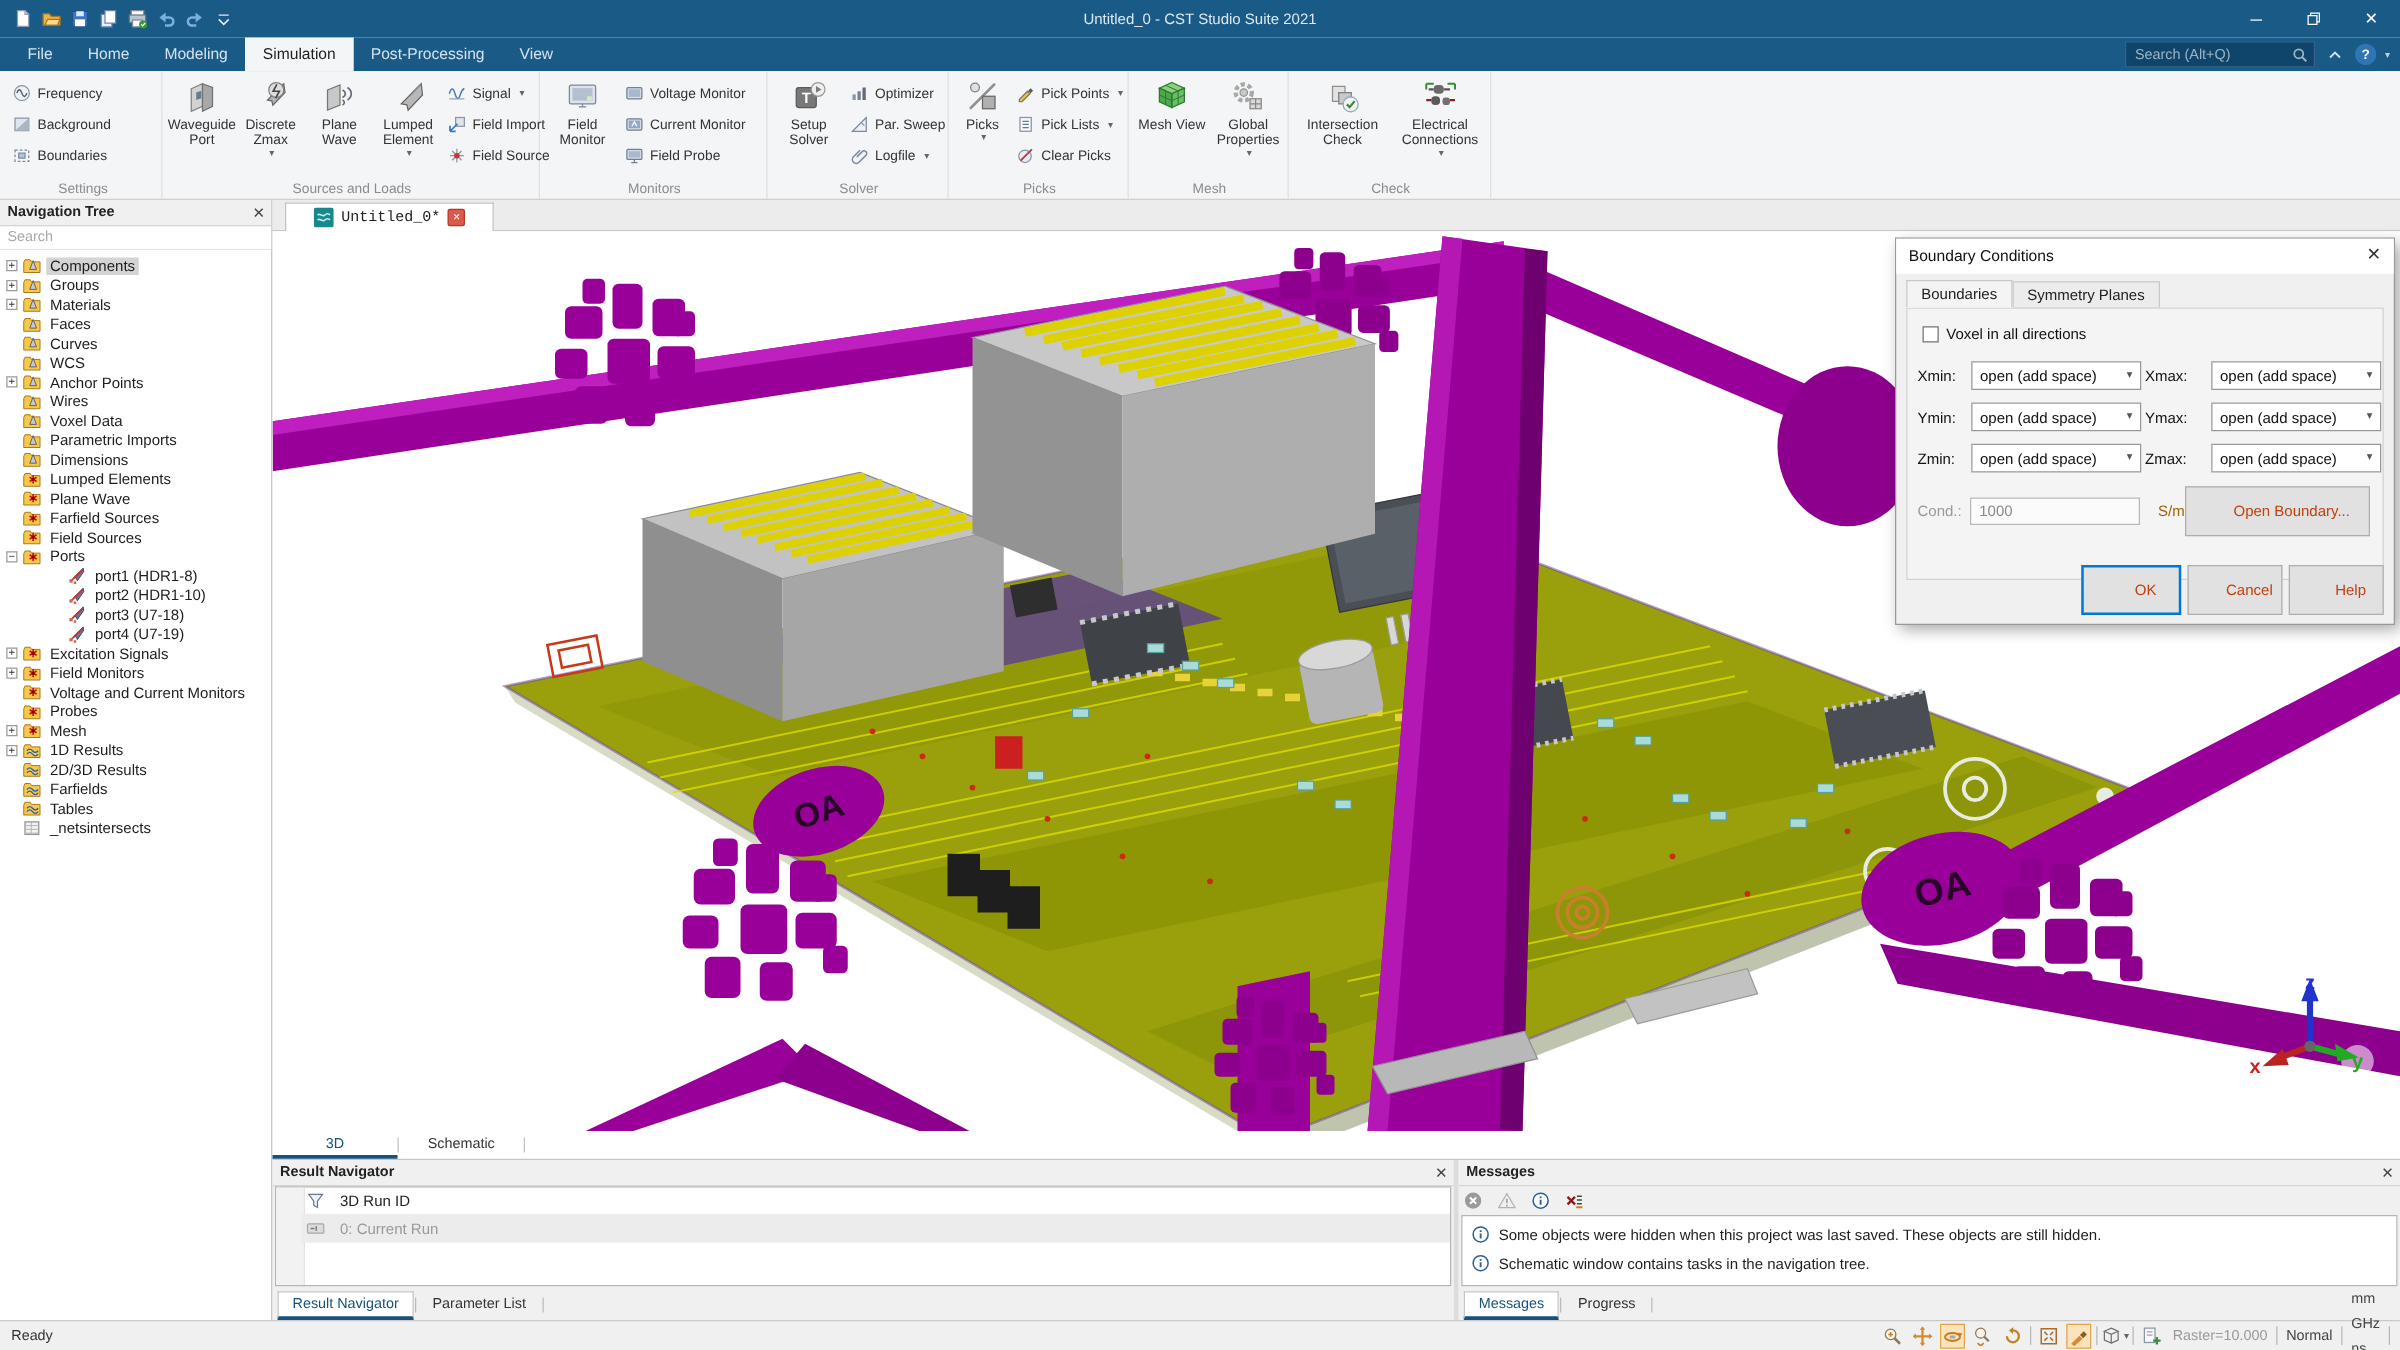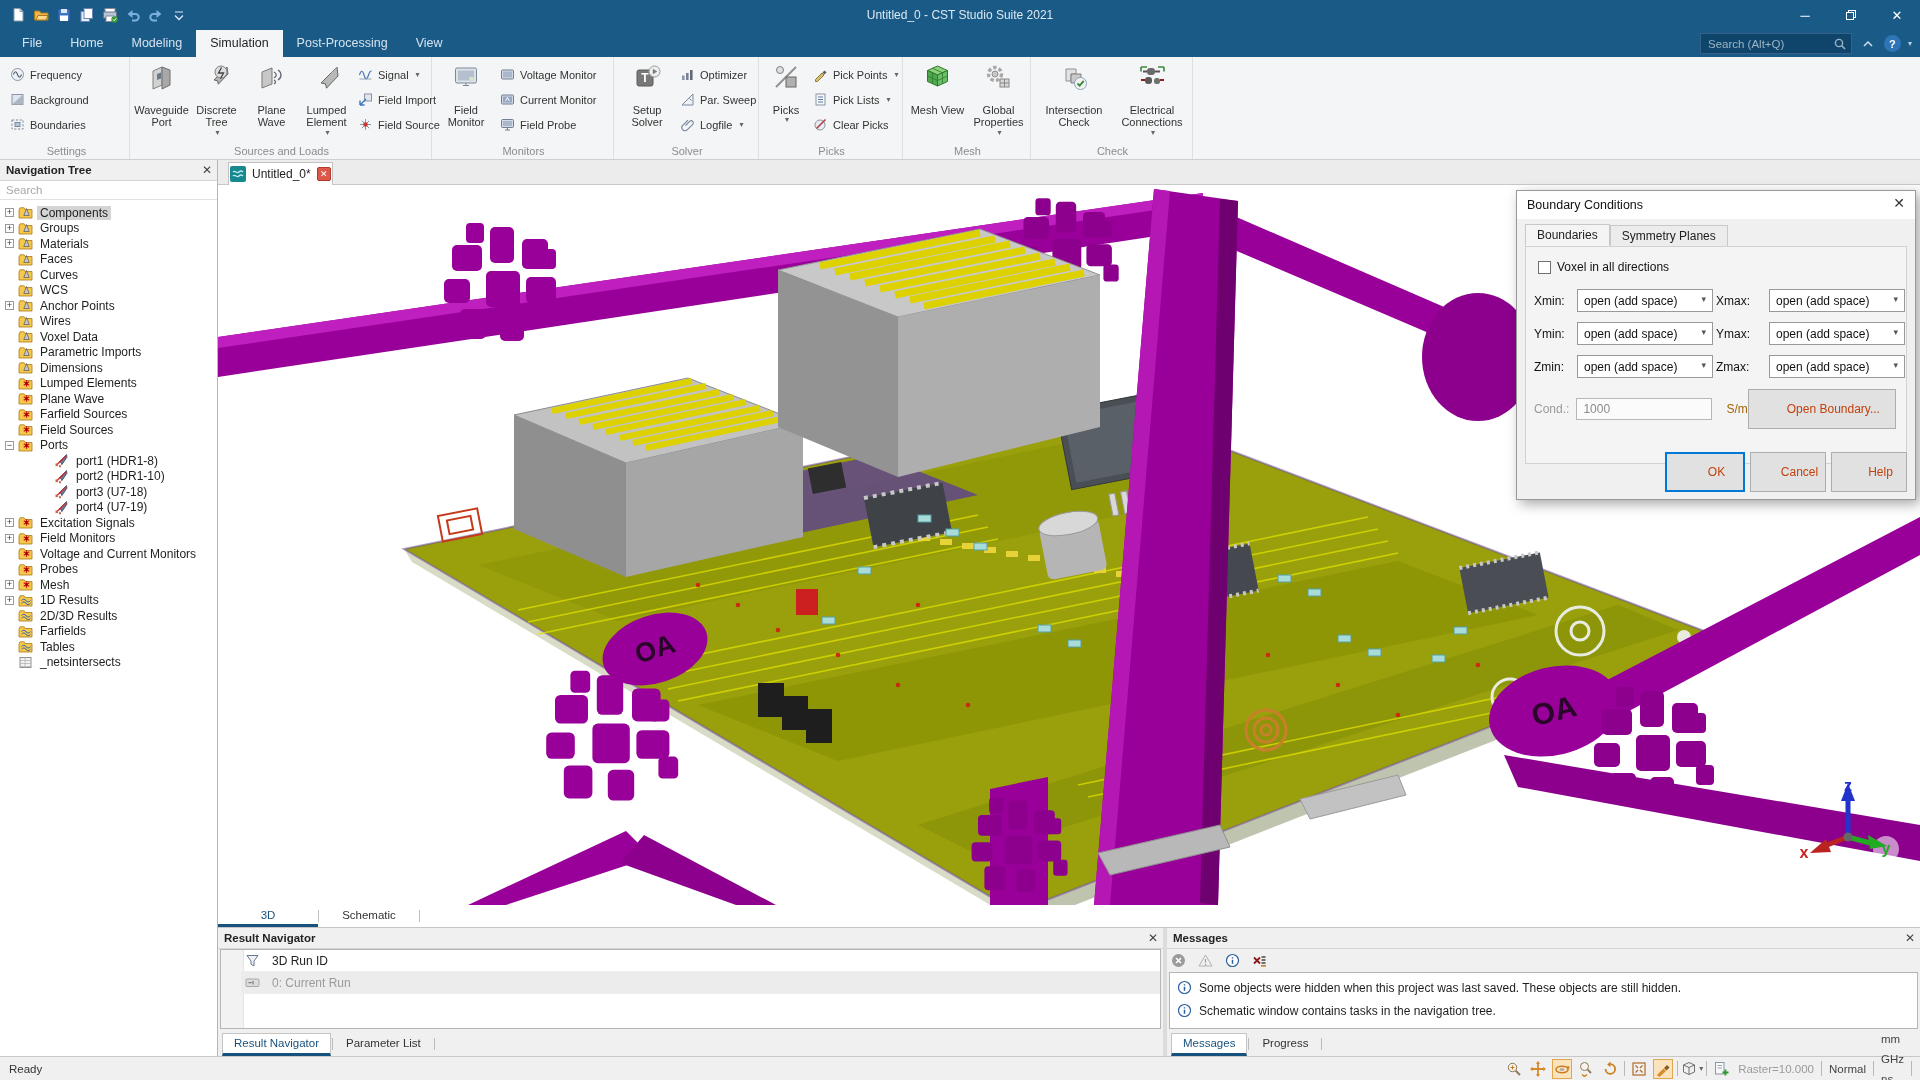--- a/index.html
+++ b/index.html
@@ -28,21 +28,21 @@
   #help-btn { width:17px; height:17px; border-radius:50%; background:#2e75b6; color:#fff; font-size:11px; font-weight:bold; display:flex; align-items:center; justify-content:center; }
   .tiny-caret { color:#bcd0e0; font-size:8px; }
 
   
   #ribbon { position:absolute; left:0; top:57px; width:1920px; height:103px; background:#f4f5f6; border-bottom:1px solid #cfcfcf; }
   .rgroup { position:absolute; top:0; height:100%; border-right:1px solid #e0e0e0; }
   .rg-label { position:absolute; bottom:2px; left:0; right:0; text-align:center; font-size:11px; color:#8c8c8c; white-space:nowrap; }
   .rg-body { position:absolute; top:3px; left:2px; right:1px; bottom:20px; display:flex; align-items:stretch; }
   .btn-large { display:flex; flex-direction:column; align-items:center; text-align:center; font-size:11px; color:#333; line-height:1.12; padding-top:2px; flex:none; }
   .btn-large .licon { height:30px; display:flex; align-items:center; justify-content:center; }
-  .btn-large .llbl { margin-top:12px; }
+  .btn-large .llbl { margin-top:2px; }
   .btn-small-col { display:flex; flex-direction:column; justify-content:flex-start; padding-top:2px; flex:none; }
   .btn-small { display:flex; align-items:center; gap:5px; height:25px; font-size:11px; color:#333; padding:0 4px; white-space:nowrap; }
   .dd-arrow { font-size:8px; color:#666; margin-left:2px; }
 
   
   #nav-panel { position:absolute; left:0; top:160px; width:218px; height:896px; background:#fff; border-right:1px solid #b5b5b5; }
   .phead { height:21px; background:#f0f0f0; border-bottom:1px solid #d5d5d5; font-size:11.5px; font-weight:bold; color:#222; line-height:21px; padding-left:6px; position:relative; }
   .phead .pclose { position:absolute; right:5px; top:0; font-weight:normal; color:#444; font-size:12px; }
   #nav-search { height:19px; border-bottom:1px solid #e2e2e2; }
   #nav-search input { width:100%; height:100%; border:none; outline:none; font-size:11.5px; padding-left:6px; color:#555; font-family:inherit; }
@@ -50,21 +50,21 @@
   #tree { position:absolute; top:42px; left:0; right:0; bottom:0; overflow:hidden; padding-top:3px; }
   .trow { height:15.5px; display:flex; align-items:center; padding-left:5px; white-space:nowrap; font-size:12px; color:#1e1e1e; }
   .expander { width:9px; height:9px; border:1px solid #9a9a9a; background:#fff; font-size:9px; line-height:7px; text-align:center; margin-right:4px; flex:none; color:#333; }
   .exp-space { width:13px; flex:none; }
   .ticon { width:15px; height:15px; margin-right:4px; flex:none; }
   .tlbl { padding:0 3px; }
   .tlbl.sel { background:#d4d4d4; }
 
   
   #doctab-bar { position:absolute; left:218px; top:160px; width:1702px; height:25px; background:#ececec; border-bottom:1px solid #c8c8c8; }
-  #doctab { position:absolute; left:10px; top:2px; height:23px; background:#fff; border:1px solid #c2c2c2; border-bottom:none; display:flex; align-items:center; gap:6px; padding:0 1px; font-size:12px; color:#222; }
+  #doctab { position:absolute; left:10px; top:2px; height:23px; background:#fff; border:1px solid #c2c2c2; border-bottom:none; display:flex; align-items:center; gap:6px; padding:0 22px; font-size:12px; color:#222;font-family:Liberation Mono, monospace; }
   #doctab .tclose { width:14px; height:14px; background:#dd5848; border:1px solid #b5372a; border-radius:2px; color:#fff; font-size:9px; line-height:12px; text-align:center; }
   #viewport { position:absolute; left:218px; top:185px; width:1702px; height:720px; background:#fff; overflow:hidden; }
 
   
   #vp-tabs { position:absolute; left:218px; top:905px; width:1702px; height:23px; background:#fff; border-bottom:1px solid #c5c5c5; display:flex; align-items:stretch; }
   .vptab { width:100px; text-align:center; line-height:20px; font-size:11.5px; color:#333; }
   .vptab.active { color:#17527e; border-bottom:3px solid #17527e; }
   .vsep { width:1px; height:12px; background:#c0c0c0; align-self:center; }
 
   
@@ -288,21 +288,21 @@
         <div class="btn-large" style="width: 55px;">
           <div class="licon">
             <span class="icon">
               <svg width="27" height="27" viewBox="0 0 27 27">
                 <path d="M24 3L11 16l3.5.7.8 3.5L25 10z" fill="#b5b5b5" stroke="#666"></path>
                 <circle cx="18" cy="8" r="6" fill="#ddd" stroke="#808080"></circle>
                 <path d="M18.5 3.5L15.5 9h5l-3 5.5" fill="none" stroke="#444" stroke-width="1.3"></path>
               </svg>
             </span>
           </div>
-          <div class="llbl">Discrete Tree</div>
+          <div class="llbl">Discrete Zmax</div>
           <span class="dd-arrow">▾</span>
         </div>
         <div class="btn-large" style="width: 55px;">
           <div class="licon">
             <span class="icon">
               <svg width="27" height="27" viewBox="0 0 27 27">
                 <path d="M4 8l10-4v16l-10 4z" fill="#c8c8c8" stroke="#777"></path>
                 <path d="M16 8c3 1.5 3 4.5 0 6M20 6c4 2.5 4 7.5 0 10M16 16c2 1 2 3 0 4" fill="none" stroke="#667" stroke-width="1.3"></path>
               </svg>
             </span>

